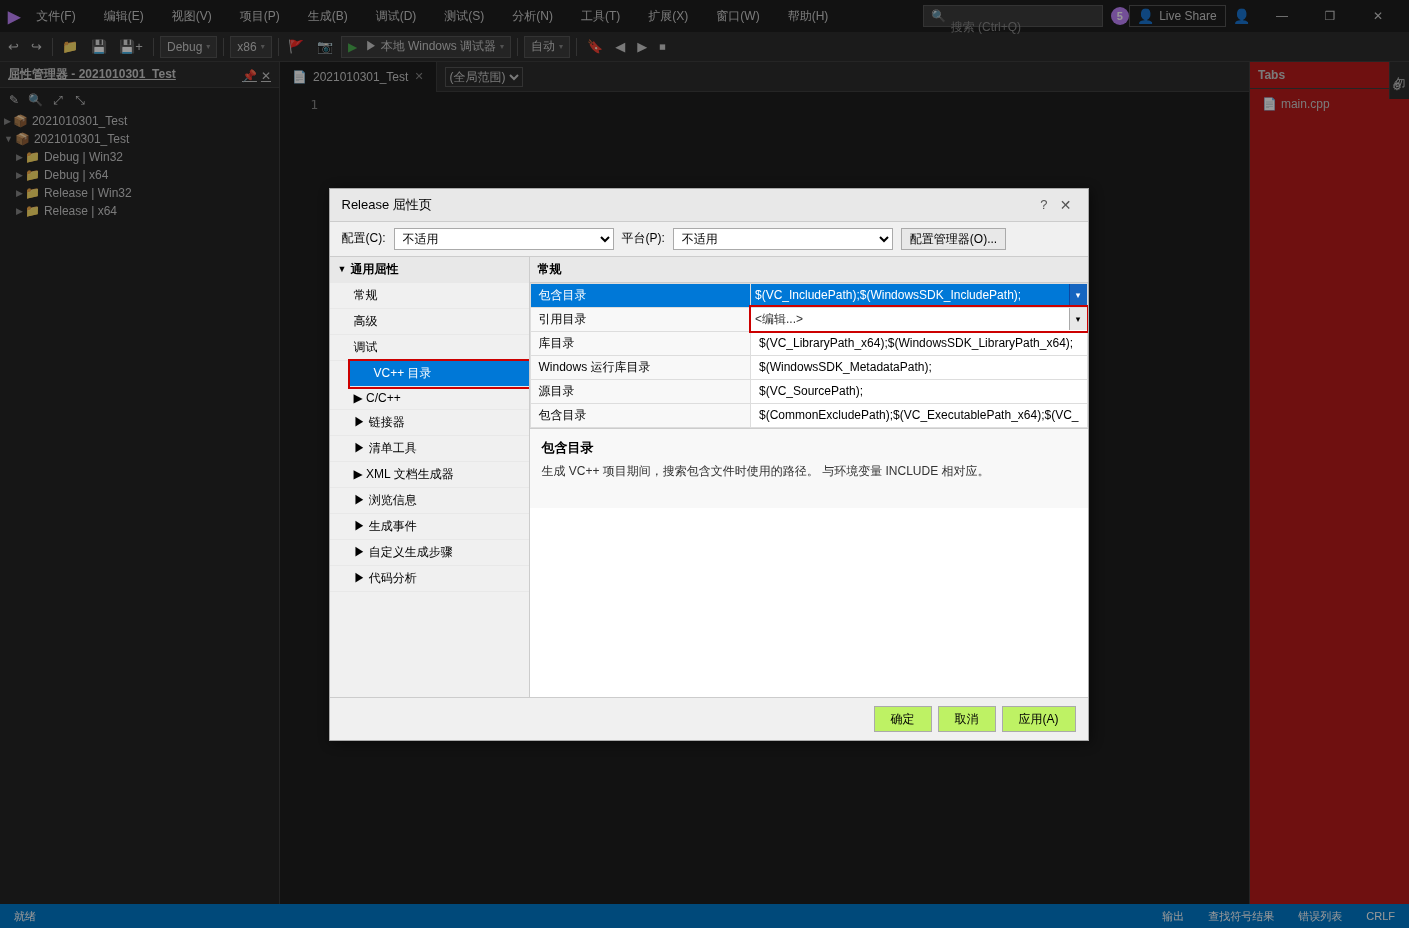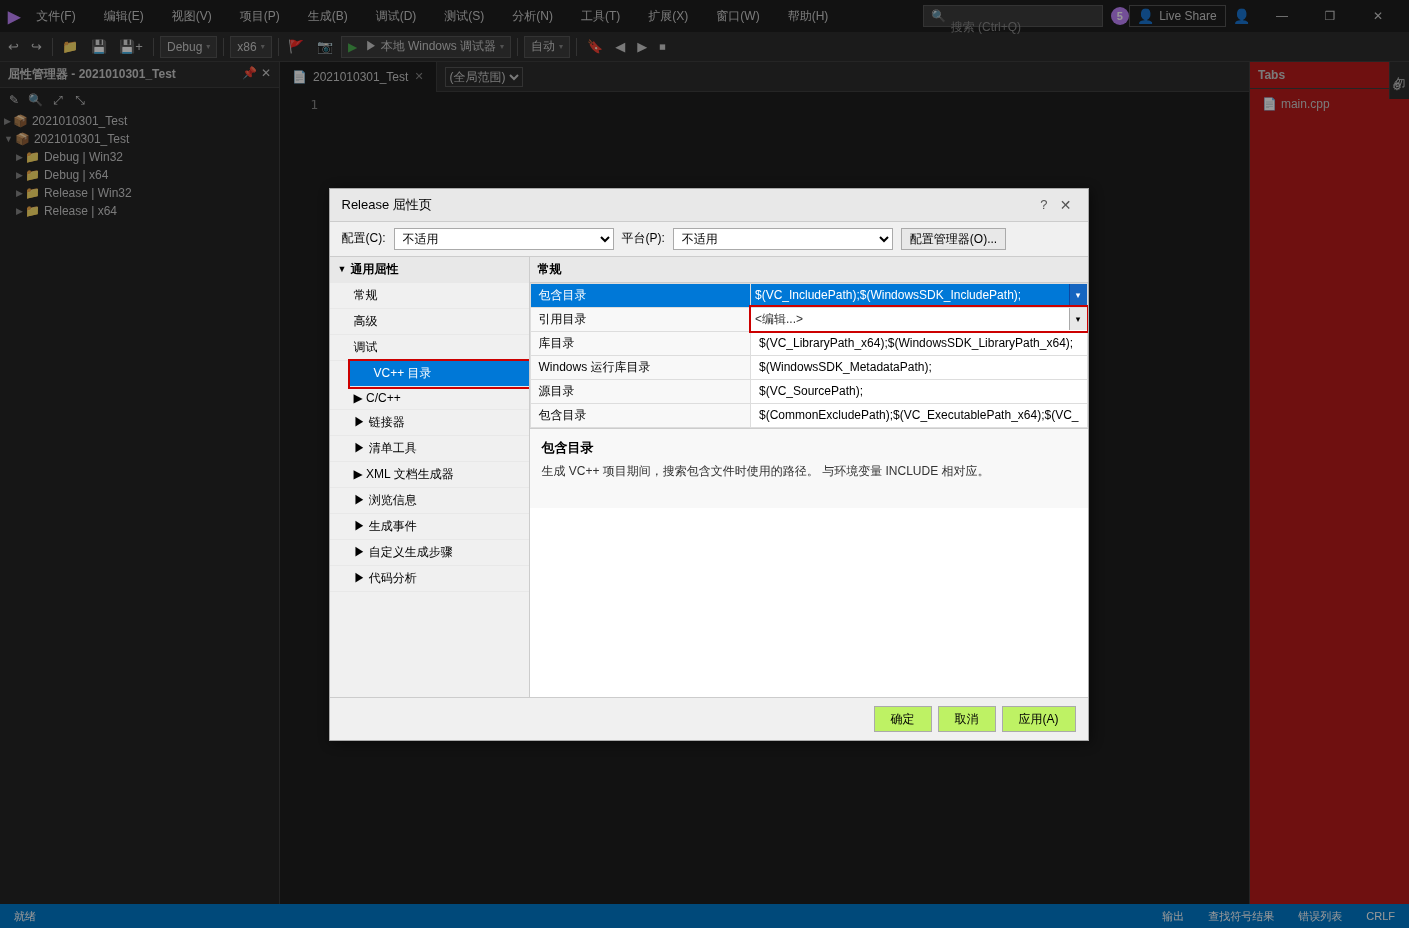--- a/index.html
+++ b/index.html
@@ -23,21 +23,21 @@
     #toolbar .tb-btn { padding: 2px 4px; cursor: pointer; color: #ccc; font-size: 13px; }
     #toolbar .tb-sep { width: 1px; height: 18px; background: #555; margin: 0 2px; }
     #toolbar .tb-dropdown { display: flex; align-items: center; background: #3c3c3c; border: 1px solid #555; height: 22px; padding: 0 6px; font-size: 12px; color: #ccc; cursor: pointer; gap: 4px; }
     #toolbar .tb-dropdown .arrow { font-size: 8px; color: #888; }
 
     
     #main { display: flex; height: calc(928px - 32px - 30px - 24px); }
 
     
     #sidebar { width: 280px; background: #252526; border-right: 1px solid #3e3e3e; display: flex; flex-direction: column; }
-    #sidebar-header { display: flex; align-items: flex-start; background: #2d2d2d; padding: 4px 8px; font-size: 12px; color: #ccc; border-bottom: 1px solid #3e3e3e; }
+    #sidebar-header { display: flex; align-items: flex-end; background: #2d2d2d; padding: 4px 8px; font-size: 12px; color: #ccc; border-bottom: 1px solid #3e3e3e; text-decoration: underline; }
     #sidebar-header .title { flex: 1; font-weight: bold; }
     #sidebar-toolbar { display: flex; gap: 2px; padding: 2px 4px; }
     #sidebar-toolbar .icon-btn { width: 20px; height: 20px; display: flex; align-items: center; justify-content: center; cursor: pointer; color: #ccc; font-size: 12px; }
     #sidebar-content { flex: 1; overflow-y: auto; }
     .tree-item { display: flex; align-items: center; padding: 2px 4px; cursor: pointer; white-space: nowrap; }
     .tree-item .arrow { font-size: 9px; margin-right: 2px; color: #888; }
     .tree-item .icon { margin-right: 4px; }
 
     
     #editor-area { flex: 1; display: flex; flex-direction: column; background: #1e1e1e; }

